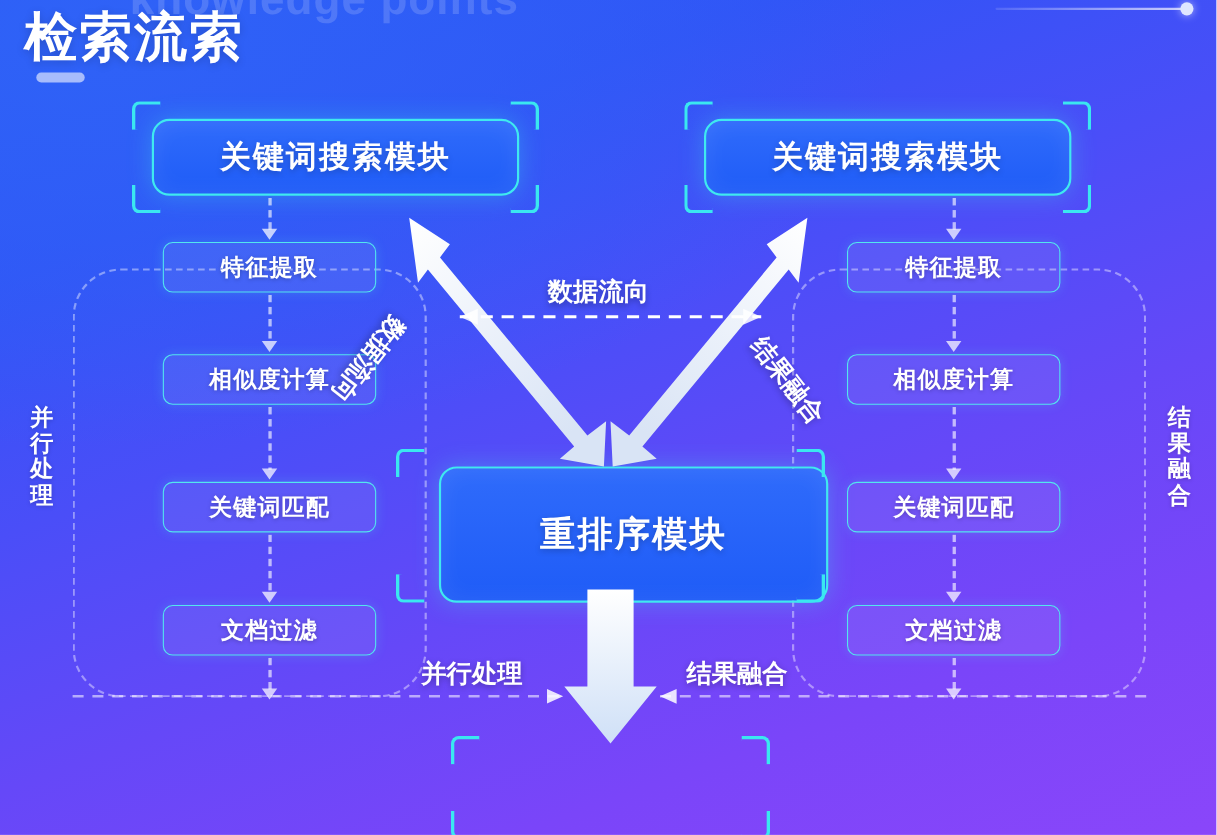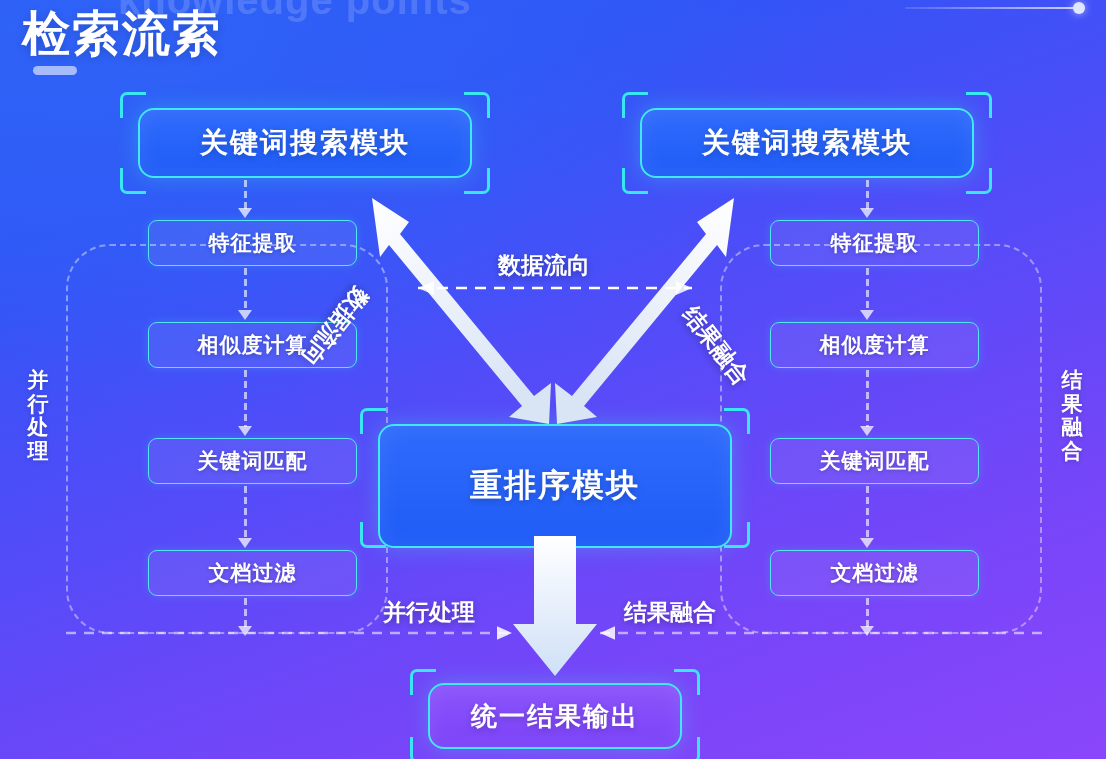--- a/index.html
+++ b/index.html
@@ -102,21 +102,21 @@
     box-shadow: 0 0 22px rgba(63,233,239,0.30), inset 0 0 22px rgba(255,255,255,0.08);
   }
   .hero-blue {
     background: linear-gradient(180deg, #2f6bfb 0%, #1f5cf7 100%);
   }
   .hero-purple {
     background: linear-gradient(180deg, #8b55fb 0%, #7b42f8 100%);
   }
   #box-vector  { left: 138px; top: 108px; width: 334px; height: 70px; font-size: 28px; }
   #box-keyword { left: 640px; top: 108px; width: 334px; height: 70px; font-size: 28px; }
-  #box-rerank  { left: 378px; top: 424px; width: 354px; height: 124px; font-size: 32px; }
+  #box-rerank  { left: 399px; top: 424px; width: 354px; height: 124px; font-size: 32px; }
   #box-output  { left: 428px; top: 683px; width: 254px; height: 66px; font-size: 26px; }
 
   
   .corner {
     position: absolute;
     width: 26px; height: 26px;
     border: 3px solid #3ae7f0;
     pointer-events: none;
   }
   .corner.tl { border-right: none;  border-bottom: none; border-top-left-radius: 7px; }
@@ -130,21 +130,21 @@
   #brk-rerank  { left: 360px; top: 408px; width: 390px; height: 140px; }
   #brk-output  { left: 410px; top: 669px; width: 290px; height: 94px; }
   .bracket-wrap .tl { left: 0; top: 0; }
   .bracket-wrap .tr { right: 0; top: 0; }
   .bracket-wrap .bl { left: 0; bottom: 0; }
   .bracket-wrap .br { right: 0; bottom: 0; }
 
   
   .step {
     position: absolute;
-    width: 209px; height: 46px;
+    width: 194px; height: 46px;
     border-radius: 9px;
     border: 1.6px solid #53e6ee;
     background: rgba(255,255,255,0.07);
     display: flex; align-items: center; justify-content: center;
     color: #ffffff;
     font-size: 21px; font-weight: 700;
     letter-spacing: 1px;
     text-shadow: 0 1px 4px rgba(0,0,0,0.25);
     box-shadow: 0 0 10px rgba(83,230,238,0.20);
   }
@@ -251,21 +251,20 @@
   </div>
 
   <div class="hero hero-blue" id="box-rerank">重排序模块</div>
   <div class="bracket-wrap" id="brk-rerank">
     <span class="corner tl"></span>
     <span class="corner tr"></span>
     <span class="corner bl"></span>
     <span class="corner br"></span>
   </div>
 
-  <div class="hero hero-purple" id="box-output">统一结果输出</div>
   <div class="bracket-wrap" id="brk-output">
     <span class="corner tl"></span>
     <span class="corner tr"></span>
     <span class="corner bl"></span>
     <span class="corner br"></span>
   </div>
 
   <div class="step col-left row-1">特征提取</div>
   <div class="step col-left row-2">相似度计算</div>
   <div class="step col-left row-3">关键词匹配</div>

